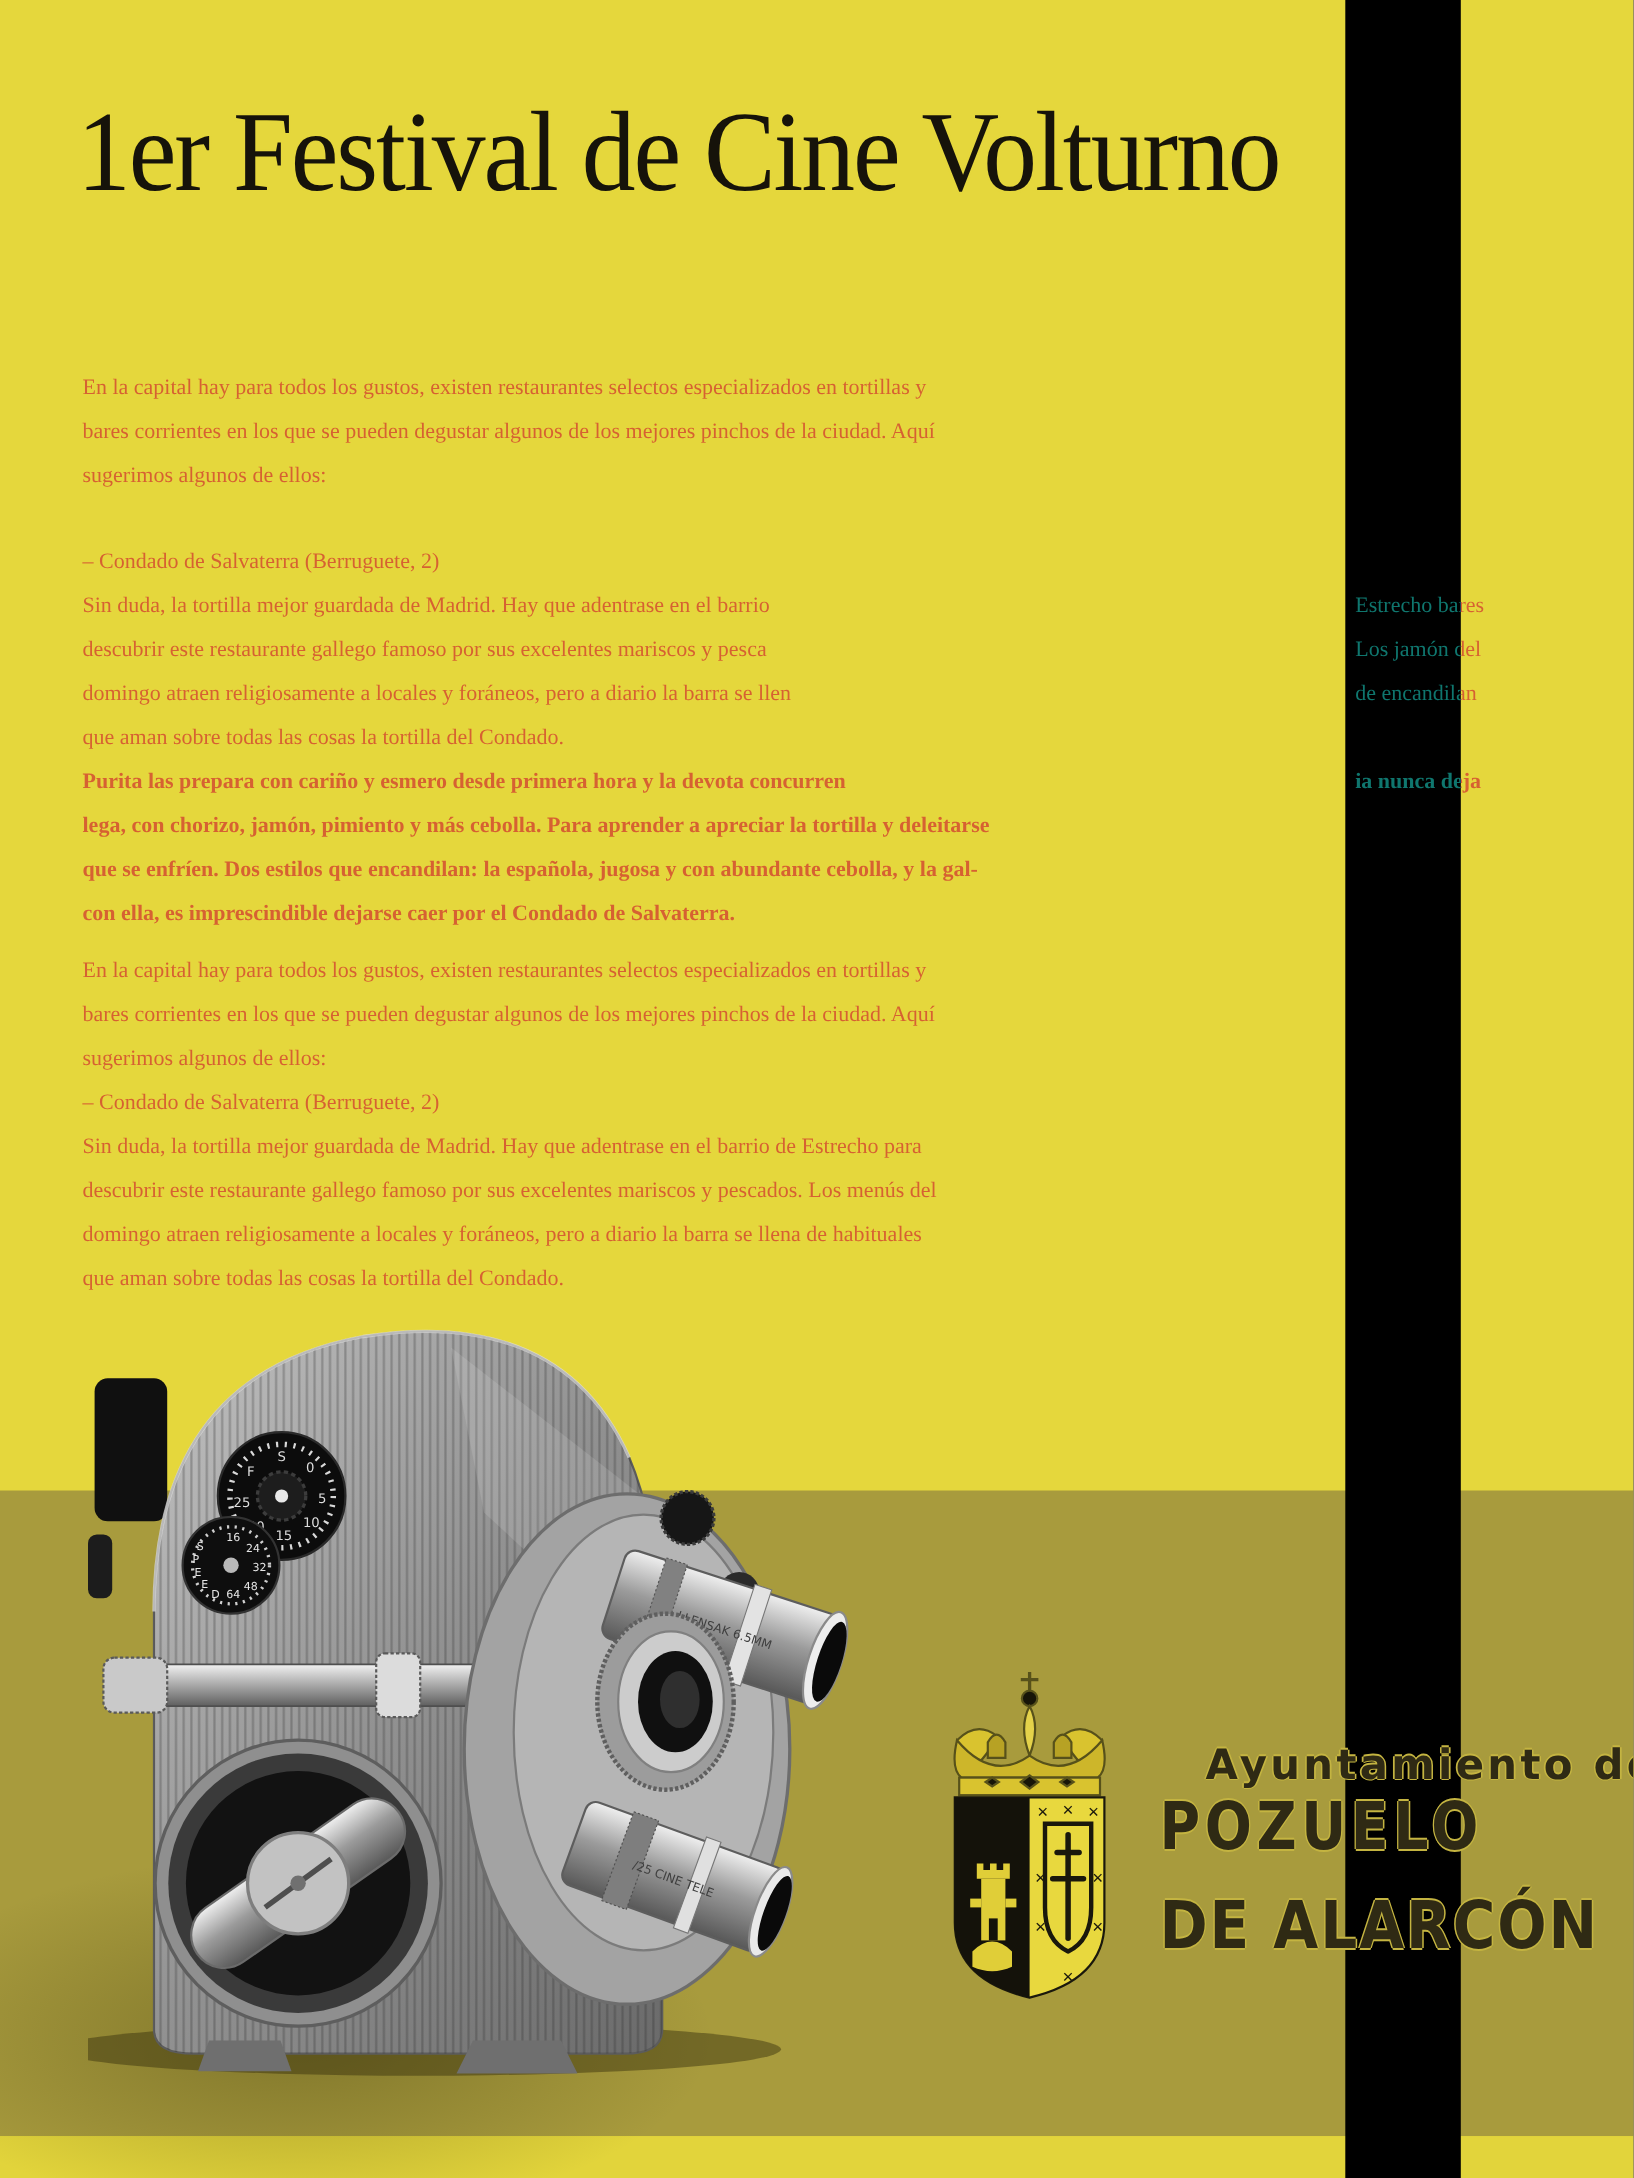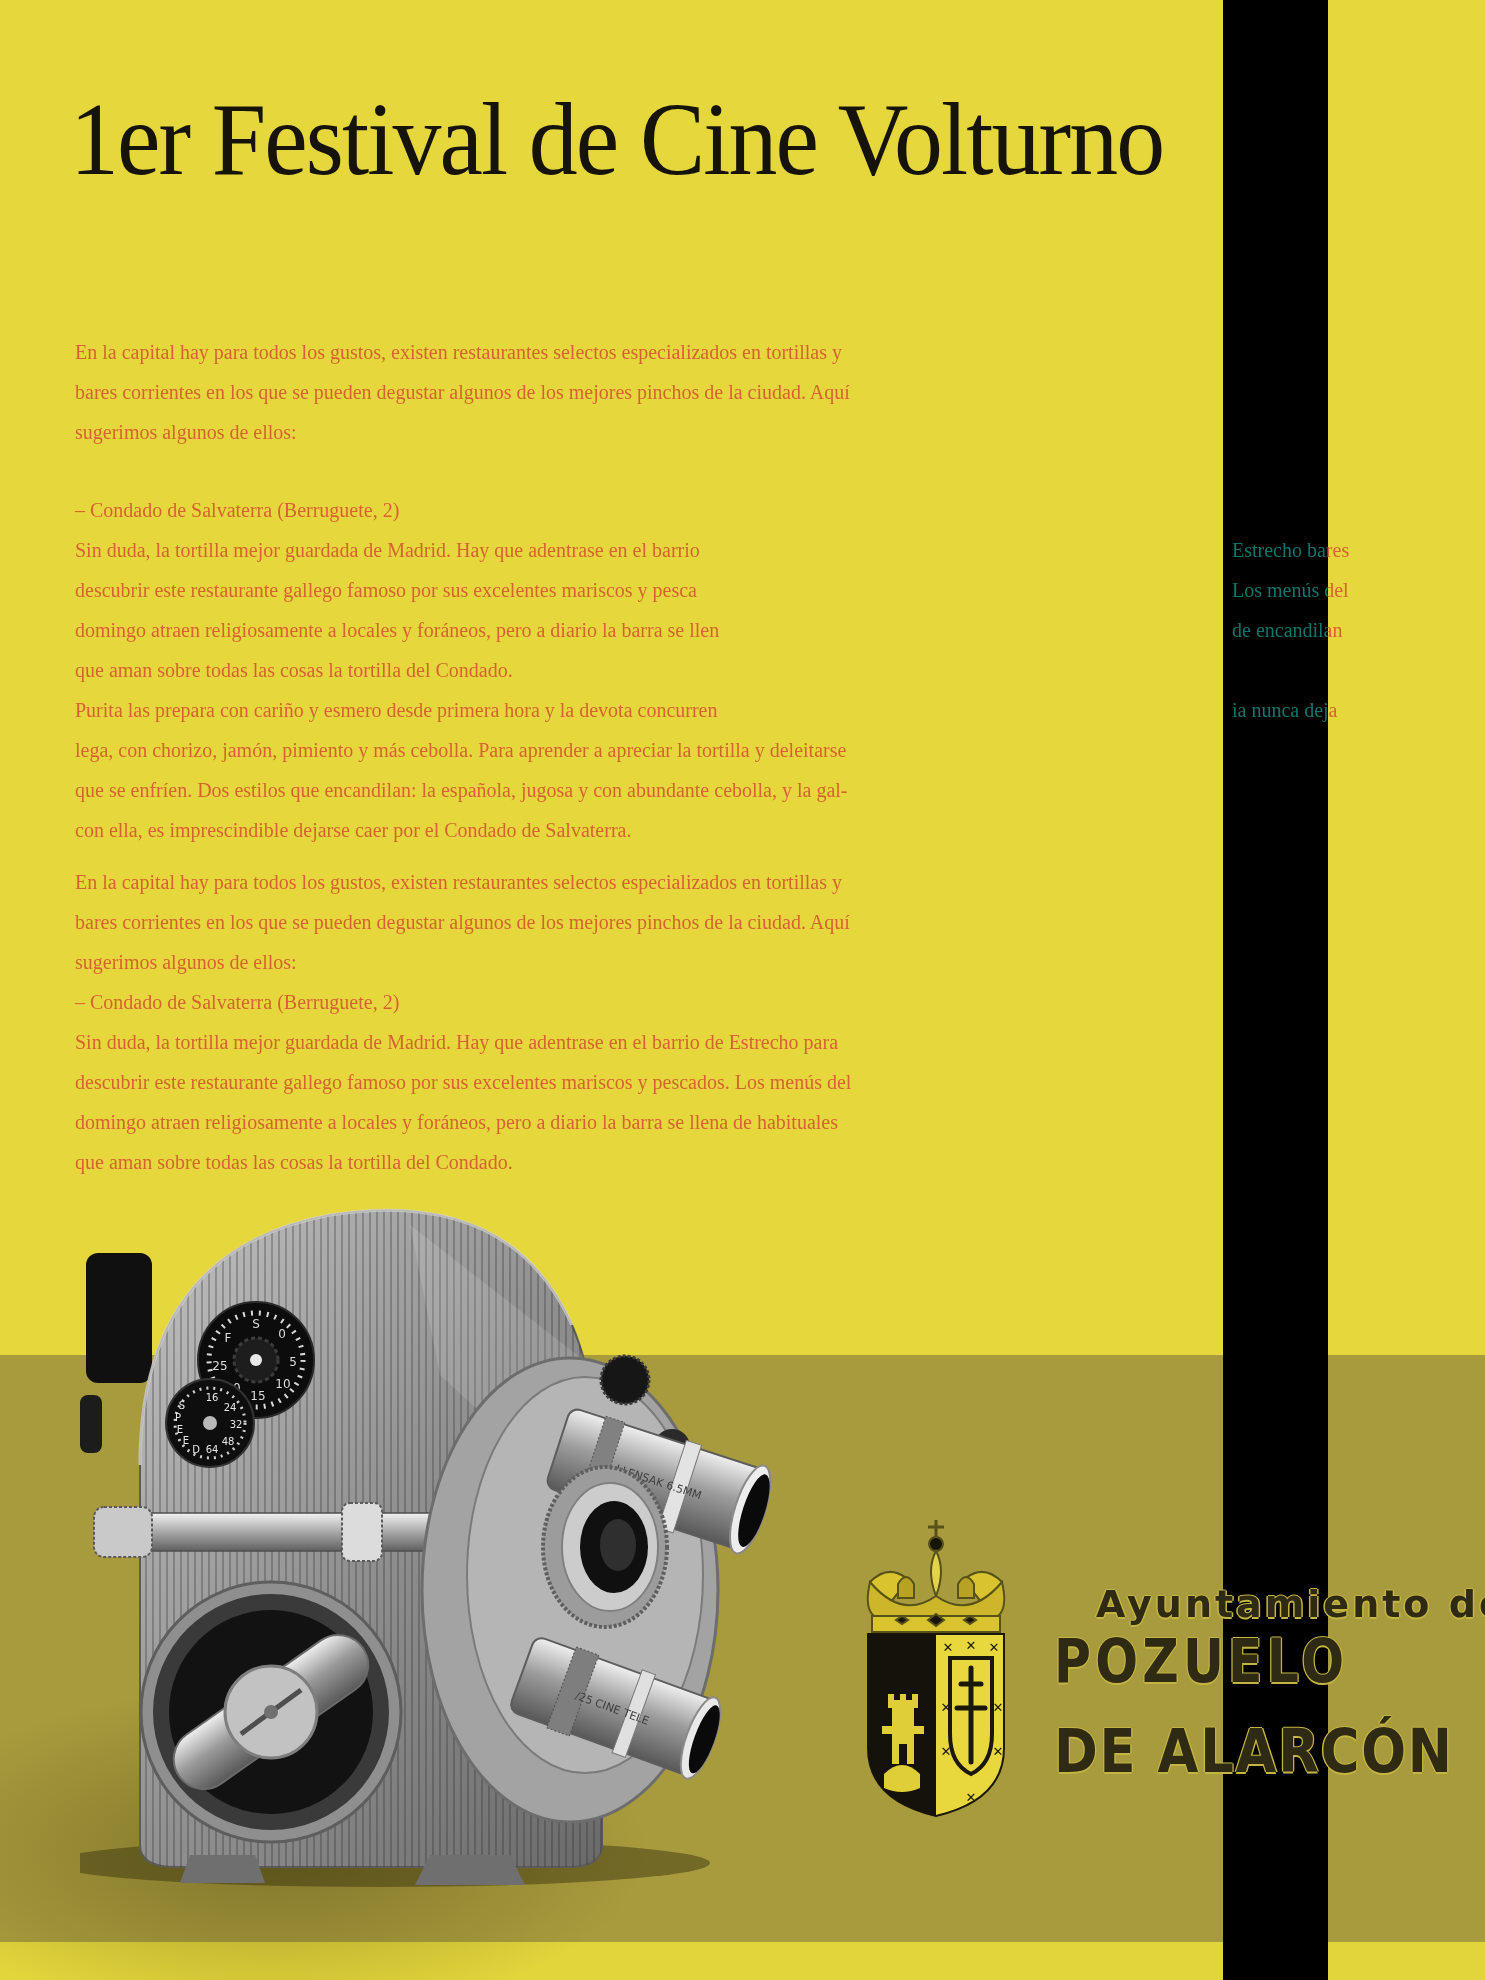--- a/index.html
+++ b/index.html
@@ -22,21 +22,21 @@
     text-shadow:2px 0 0 #e5d73c,-2px 0 0 #e5d73c,0 2px 0 #e5d73c,0 -2px 0 #e5d73c,
       1.5px 1.5px 0 #e5d73c,-1.5px 1.5px 0 #e5d73c,1.5px -1.5px 0 #e5d73c,-1.5px -1.5px 0 #e5d73c;
   }
 
   .textblock{
     position:absolute;left:75px;width:1390px;
     font-size:20px;line-height:40px;white-space:nowrap;
     color:#0f766e;               
     mix-blend-mode:difference;
   }
-  .tb-a{top:332px;} .tb-b{top:490px;} .tb-c{top:690px;} .tb-d{top:862px;}
+  .tb-a{top:332px;} .tb-b{top:490px;} .tb-c{top:690px;font-weight:bold;} .tb-d{top:862px;}
   .tline{position:relative;height:40px;}
   .cont{position:absolute;left:1157px;top:0;}
 
   .logo-line{
     position:absolute;font-family:"DejaVu Sans", sans-serif;font-weight:bold;
     color:#2f2a14;white-space:nowrap;
     text-shadow:1.5px 0 0 #c4b441,-1.5px 0 0 #c4b441,0 1.5px 0 #c4b441,0 -1.5px 0 #c4b441;
   }
   .logo-1{left:1096px;top:1582px;font-size:38px;letter-spacing:3px;}
   .logo-2{left:1054px;top:1626px;font-size:60px;letter-spacing:5px;transform:scaleX(.84);transform-origin:0 0;}
@@ -237,21 +237,21 @@
 
   <div class="textblock tb-a">
     <div class="tline">En la capital hay para todos los gustos, existen restaurantes selectos especializados en tortillas y</div>
     <div class="tline">bares corrientes en los que se pueden degustar algunos de los mejores pinchos de la ciudad. Aquí</div>
     <div class="tline">sugerimos algunos de ellos:</div>
   </div>
 
   <div class="textblock tb-b">
     <div class="tline">– Condado de Salvaterra (Berruguete, 2)</div>
     <div class="tline"><span>Sin duda, la tortilla mejor guardada de Madrid. Hay que adentrase en el barrio</span><span class="cont">Estrecho bares</span></div>
-    <div class="tline"><span>descubrir este restaurante gallego famoso por sus excelentes mariscos y pesca</span><span class="cont">Los menús del</span></div>
+    <div class="tline"><span>descubrir este restaurante gallego famoso por sus excelentes mariscos y pesca</span><span class="cont">Los jamón del</span></div>
     <div class="tline"><span>domingo atraen religiosamente a locales y foráneos, pero a diario la barra se llen</span><span class="cont">de encandilan</span></div>
     <div class="tline">que aman sobre todas las cosas la tortilla del Condado.</div>
   </div>
 
   <div class="textblock tb-c">
     <div class="tline"><span>Purita las prepara con cariño y esmero desde primera hora y la devota concurren</span><span class="cont">ia nunca deja</span></div>
     <div class="tline">lega, con chorizo, jamón, pimiento y más cebolla. Para aprender a apreciar la tortilla y deleitarse</div>
     <div class="tline">que se enfríen. Dos estilos que encandilan: la española, jugosa y con abundante cebolla, y la gal-</div>
     <div class="tline">con ella, es imprescindible dejarse caer por el Condado de Salvaterra.</div>
   </div>

